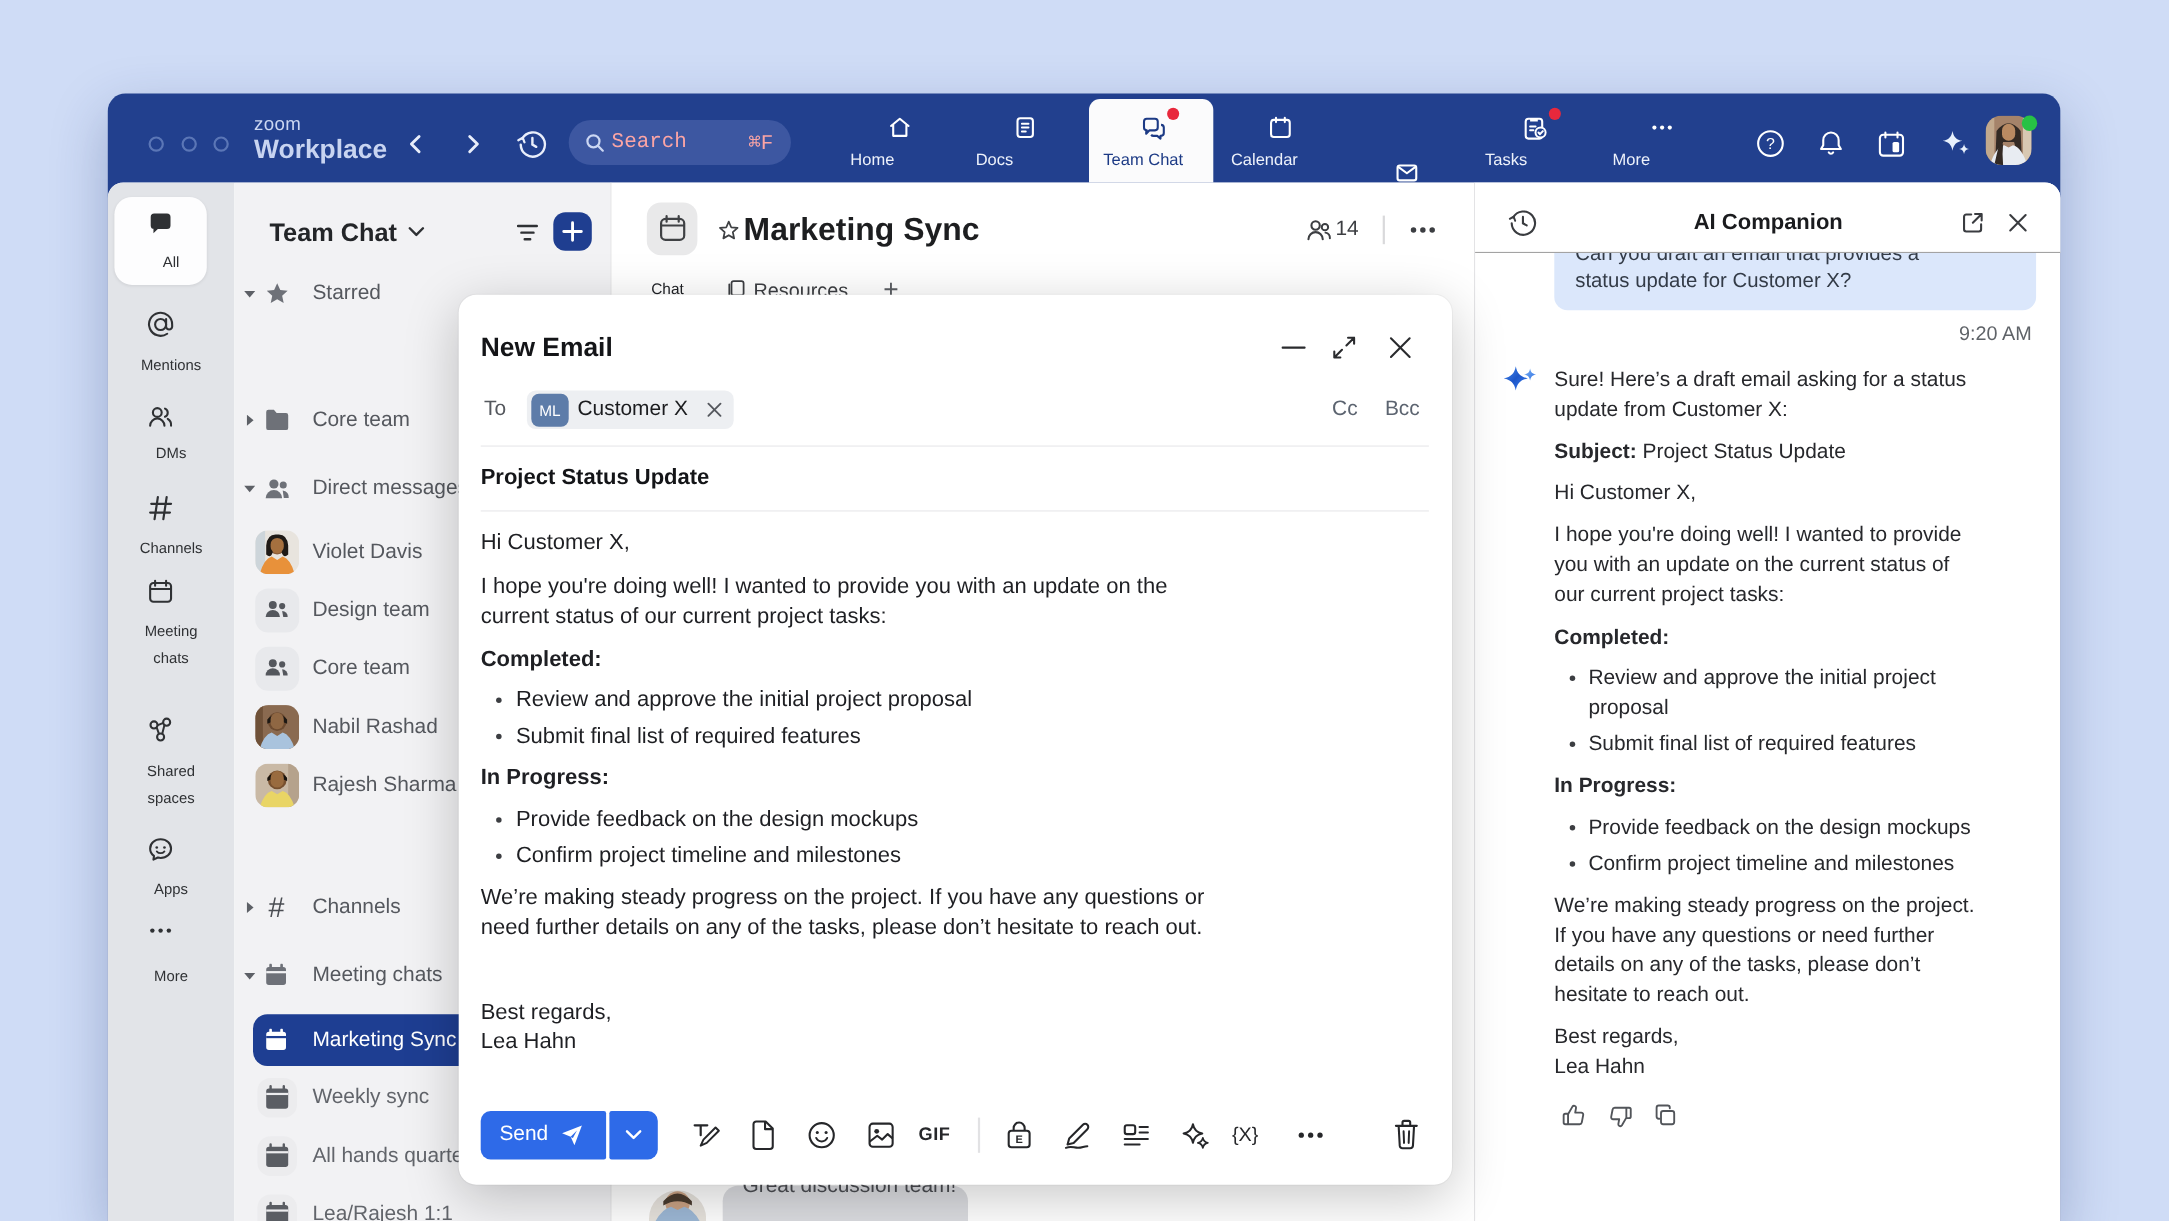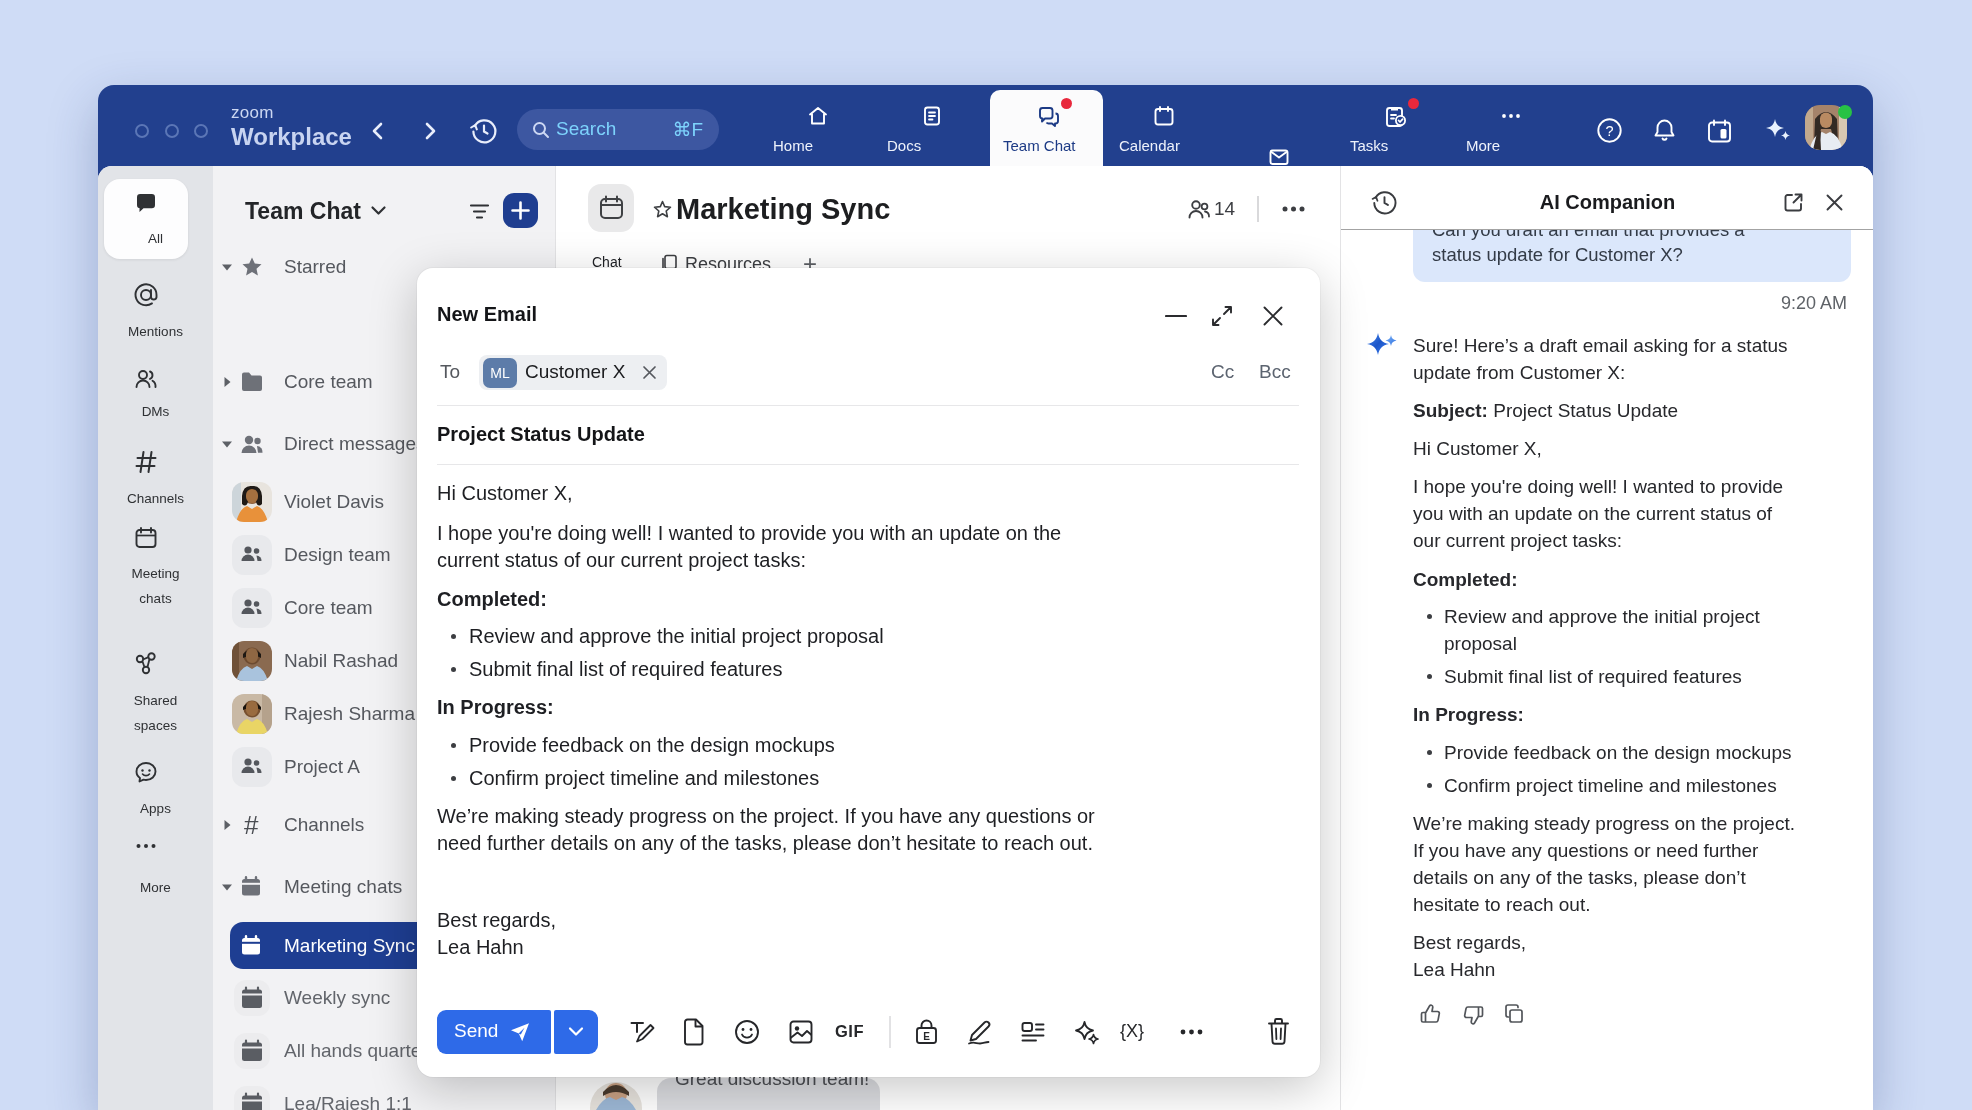--- a/index.html
+++ b/index.html
@@ -9,21 +9,21 @@
 .win { position:absolute; left:98px; top:85px; width:1775px; height:1025px; border-radius:16px 16px 0 0; background:#22408e; box-shadow:0 18px 50px rgba(30,50,110,.28); }
 .tb { position:absolute; left:0; top:0; width:100%; height:81px; }
 .tlight { position:absolute; top:39px; width:14px; height:14px; border:2px solid #5b76b6; border-radius:50%; }
 .logo-z { position:absolute; left:133px; top:18px; color:#ccd7f2; font-size:17px; font-weight:400; letter-spacing:.3px; }
 .logo-w { position:absolute; left:133px; top:38px; color:#c8d4f1; font-size:24px; font-weight:700; }
 .navit { position:absolute; top:0; height:81px; width:90px; text-align:left; color:#eef2fb; }
 .navit svg { position:absolute; top:19px; left:50%; margin-left:-12px; }
 .navit .lb { position:absolute; top:52px; width:100%; font-size:15px; }
 .tab { position:absolute; left:892px; top:5px; width:113px; height:76px; background:#fbfbfc; border-radius:10px 10px 0 0; }
 .reddot { position:absolute; width:11px; height:11px; background:#e8283c; border-radius:50%; }
-.search { position:absolute; left:419px; top:24px; width:202px; height:41px; background:#3d57a1; border-radius:21px; color:#7dd3fc; }
+.search { position:absolute; left:419px; top:24px; width:202px; height:41px; background:#3d57a1; border-radius:21px; color:#fca5a5;font-family:Liberation Mono, monospace; }
 .content { position:absolute; left:0; top:81px; right:0; bottom:0; border-radius:14px 14px 0 0; overflow:hidden; background:#fff; }
 .rail { position:absolute; left:0; top:0; width:115px; height:100%; background:#e2e4e8; }
 .rail .it { position:absolute; left:0; width:115px; text-align:center; color:#2f3134; font-size:13.5px; }
 .list { position:absolute; left:115px; top:0; width:343px; height:100%; background:#f2f2f4; border-right:1px solid #e3e3e5; }
 .main { position:absolute; left:458px; top:0; width:784px; height:100%; background:#fff; }
 .panel { position:absolute; left:1242px; top:0; width:533px; height:100%; background:#fff; border-left:1px solid #e3e3e5; }
 .row { position:absolute; left:0; width:343px; height:46px; }
 .row .tx { position:absolute; left:71px; top:50%; transform:translateY(-50%); font-size:19px; color:#55585e; white-space:nowrap; }
 .tile40 { position:absolute; left:19px; top:50%; margin-top:-20px; width:40px; height:40px; border-radius:12px; overflow:hidden; }
 .caret { position:absolute; left:8px; top:50%; }
@@ -295,29 +295,20 @@
         <div class="tile40"><svg width="40" height="40" viewBox="0 0 40 40">
               <rect width="40" height="40" fill="#c9b9a5"></rect>
               <rect x="30" width="10" height="40" fill="#b5a28c"></rect>
               <circle cx="20" cy="15" r="8.5" fill="#77502f"></circle>
               <path d="M11 13 Q20 3 29 13 L29 16 Q20 11 11 16 Z" fill="#17120d"></path>
               <path d="M14 16 a6 6 0 0 0 12 0 v-3 a6 6 0 0 0 -12 0 Z" fill="#996b3f"></path>
               <path d="M4 40 Q8 27 15 25 L20 28 L25 25 Q32 27 36 40 Z" fill="#e9d565"></path>
             </svg></div>
         <div class="tx">Rajesh Sharma</div>
       </div>
-      <div class="row" style="top:578px;">
-        <div class="tile40" style="background:#e8e9ec;"><svg width="40" height="40" viewBox="0 0 40 40">
-              <circle cx="16" cy="15" r="3.6" fill="#54575d"></circle>
-              <path d="M9.5 26 a6.5 6.5 0 0 1 13 0 Z" fill="#54575d"></path>
-              <circle cx="24.5" cy="16" r="2.8" fill="#54575d"></circle>
-              <path d="M24.5 20.5 a5 5 0 0 1 5 5.5 h-4" fill="#54575d"></path>
-            </svg></div>
-        <div class="tx">Project A</div>
-      </div>
       <div class="row" style="top:636px;">
         <svg class="caret" style="margin-top:-6px;left:10px;" width="9" height="12" viewBox="0 0 9 12">
             <path d="M1.5 1 L7.5 6 L1.5 11 Z" fill="#5d6066"></path>
           </svg>
         <div class="abs" style="left:31px;top:50%;transform:translateY(-50%);font-size:26px;color:#4a4d52;font-weight:500;">#</div>
         <div class="tx">Channels</div>
       </div>
       <div class="row" style="top:698px;">
         <svg class="caret" style="margin-top:-4px;" width="12" height="9" viewBox="0 0 12 9">
             <path d="M1 1.5 L6 7.5 L11 1.5 Z" fill="#5d6066"></path>
@@ -470,21 +461,21 @@
           </g>
         </svg>
       <svg class="abs" style="left:162px;top:837px;" width="22" height="22" viewBox="0 0 22 22">
           <rect x="7" y="7" width="12" height="12" rx="2" fill="none" stroke="#52555a" stroke-width="1.7"></rect>
           <path d="M15 4.5 V4 a2 2 0 0 0 -2 -2 H5 a2 2 0 0 0 -2 2 v8 a2 2 0 0 0 2 2 h.5" fill="none" stroke="#52555a" stroke-width="1.7" stroke-linecap="round"></path>
         </svg>
     </div>
   </div>
 
   <div class="modal" id="modal">
-    <div class="abs" style="left:20px;top:35px;font-size:20px;font-weight:700;color:#141518;">New Email</div>
+    <div class="abs" style="left:20px;top:35px;font-size:24px;font-weight:700;color:#141518;">New Email</div>
     <svg class="abs" style="left:748px;top:46px;" width="22" height="4" viewBox="0 0 22 4">
         <path d="M1 2 H21" stroke="#2a2b2e" stroke-width="2.2" stroke-linecap="round"></path>
       </svg>
     <svg class="abs" style="left:793px;top:36px;" width="24" height="24" viewBox="0 0 24 24">
         <path d="M14 10 L21 3 M21 3 h-5.5 M21 3 v5.5 M10 14 L3 21 M3 21 h5.5 M3 21 v-5.5" fill="none" stroke="#2a2b2e" stroke-width="1.9" stroke-linecap="round" stroke-linejoin="round"></path>
       </svg>
     <svg class="abs" style="left:845px;top:37px;" width="22" height="22" viewBox="0 0 22 22">
         <path d="M2.5 2.5 L19.5 19.5 M19.5 2.5 L2.5 19.5" stroke="#2a2b2e" stroke-width="1.9" stroke-linecap="round"></path>
       </svg>
 

